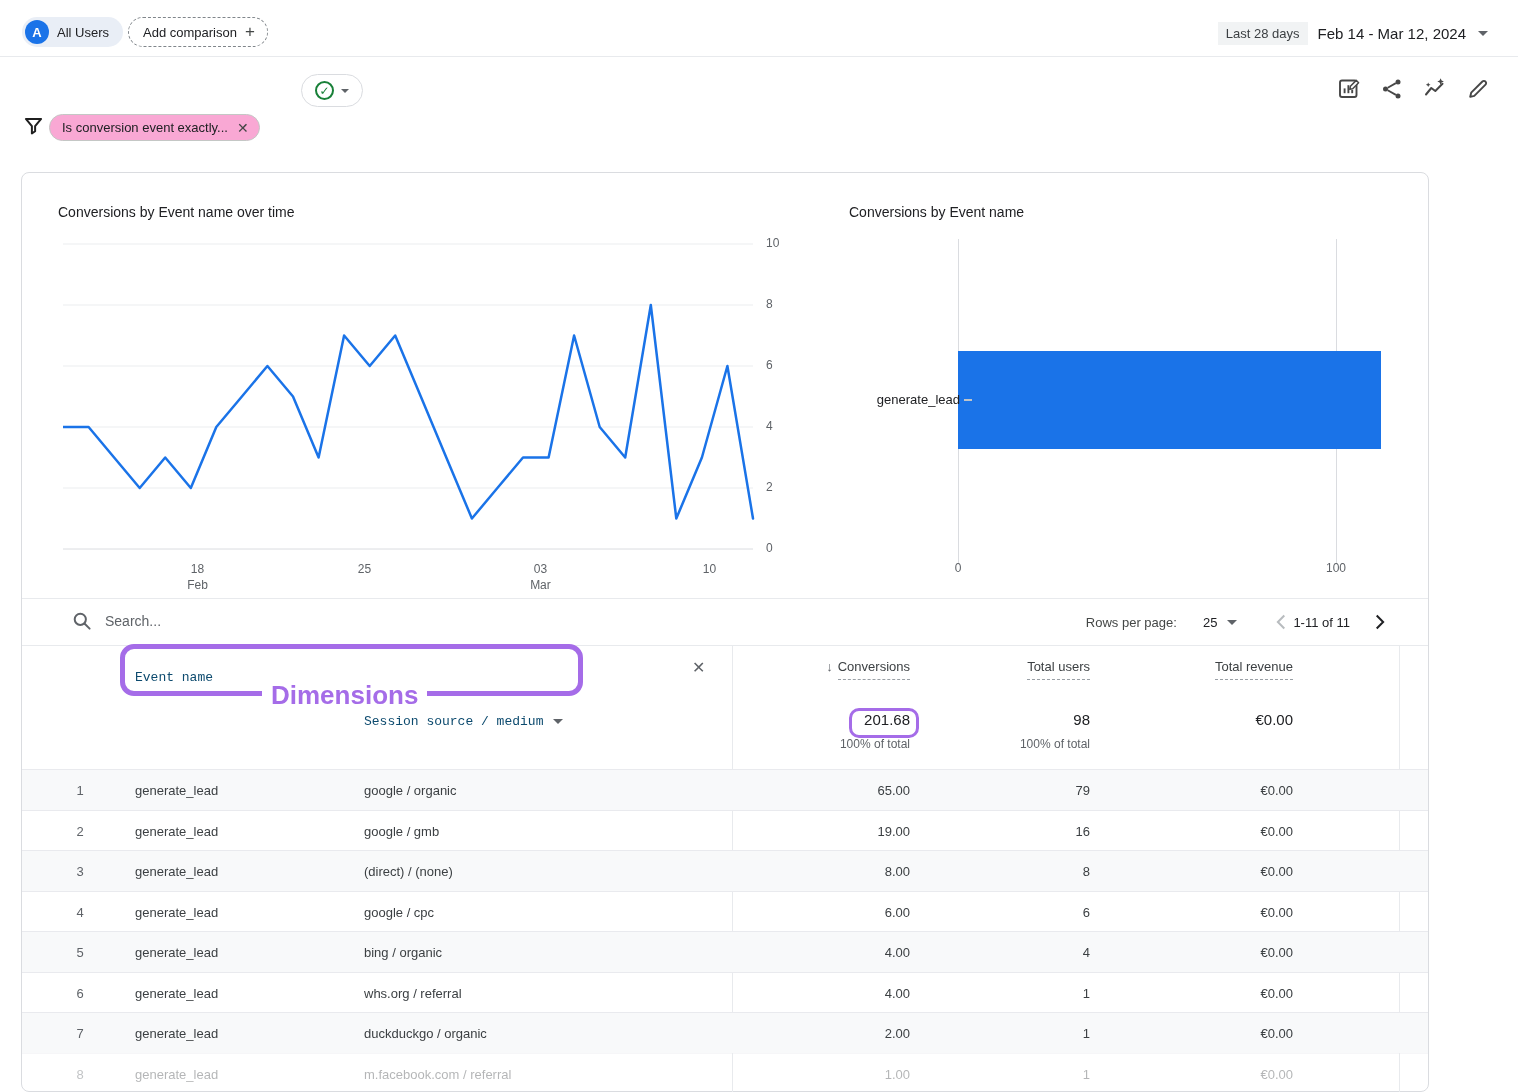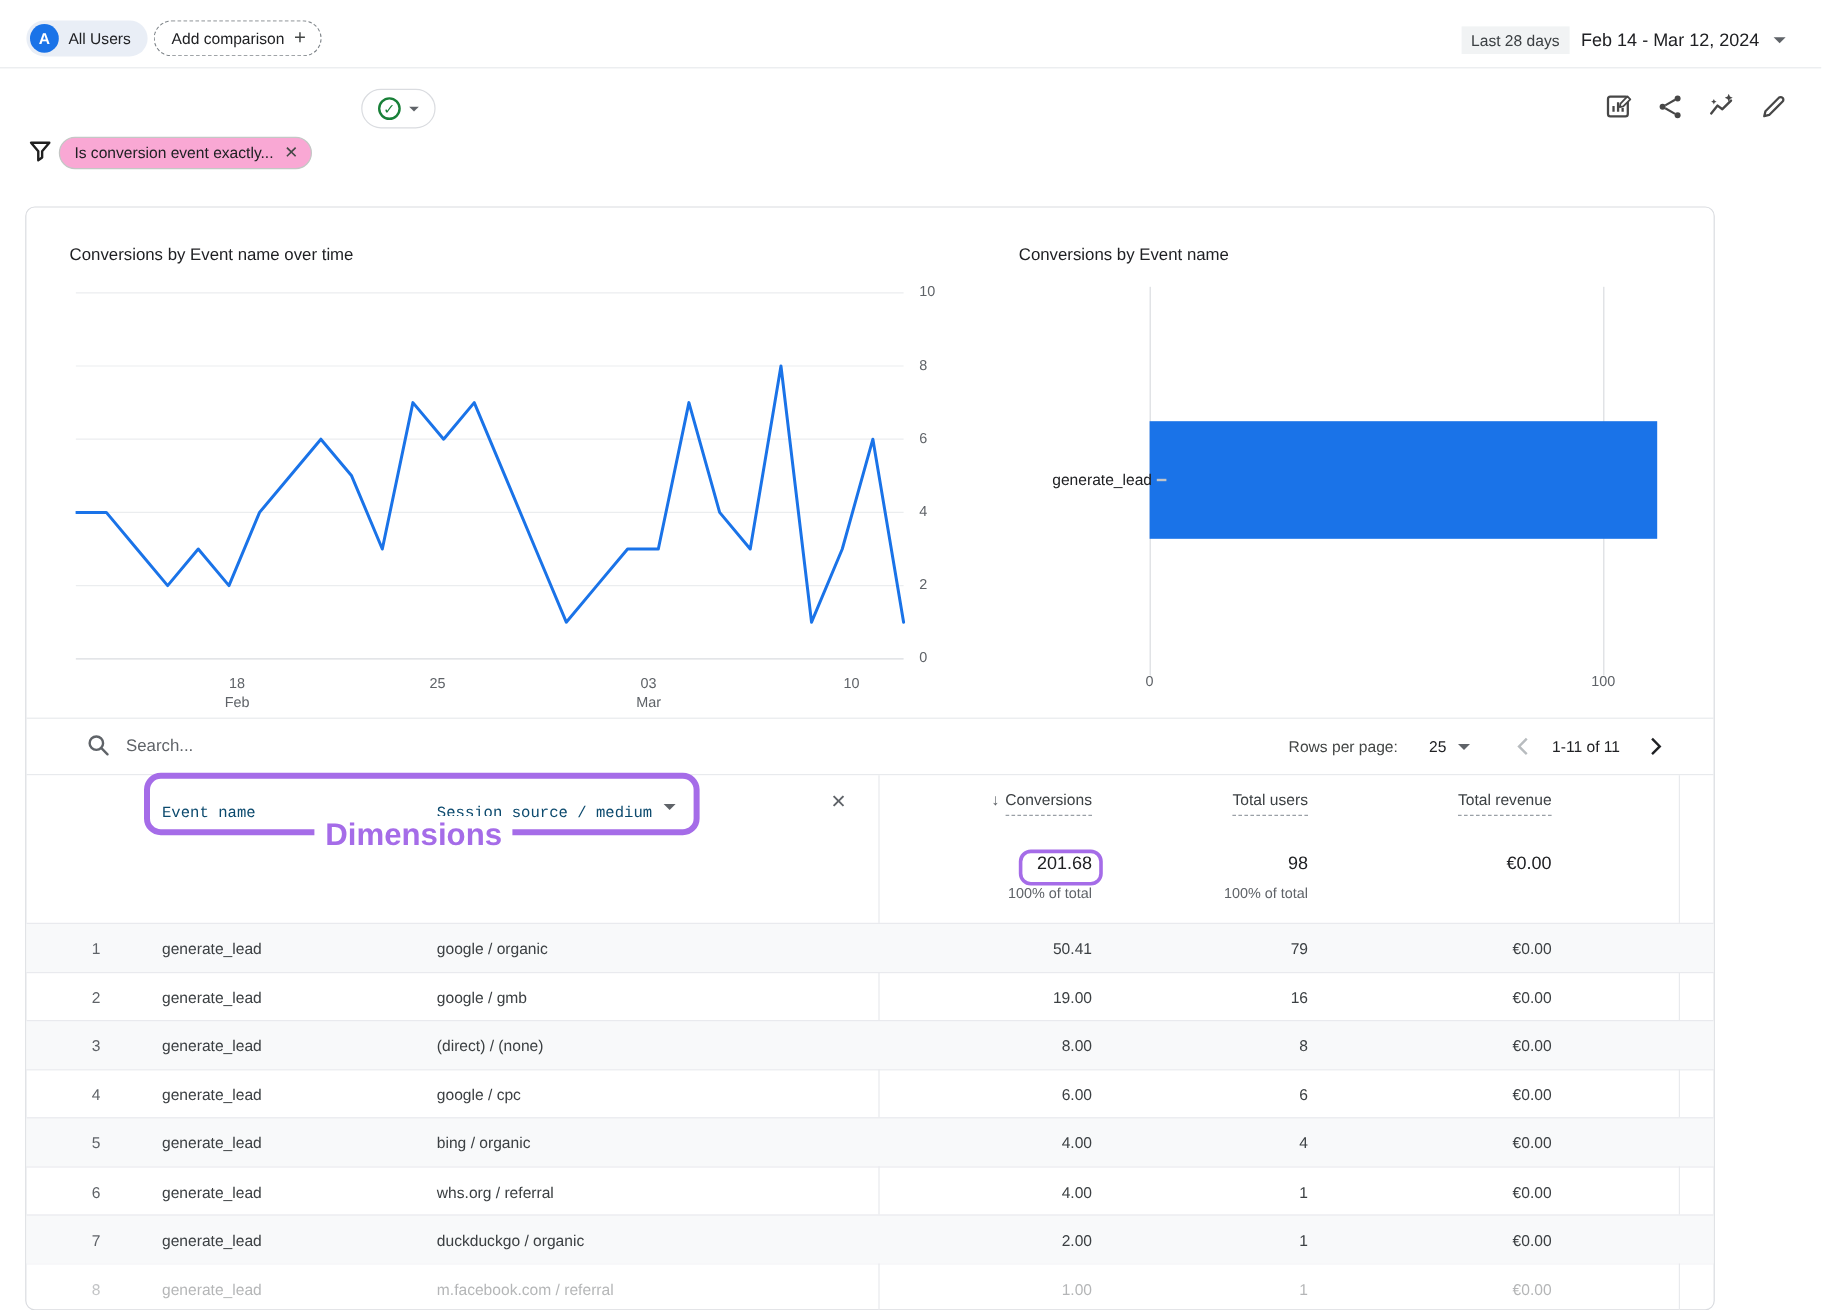--- a/index.html
+++ b/index.html
@@ -56,28 +56,28 @@
   
   .toolbar { position:absolute; left:0; top:425px; width:100%; height:48px; border-top:1px solid #e8eaed; border-bottom:1px solid #e8eaed; }
   .search-wrap { position:absolute; left:50px; top:12px; display:flex; align-items:center; gap:13px; }
   .search-input { border:none; outline:none; font-size:14px; color:#202124; width:300px; font-family:inherit; background:transparent; }
   .search-input::placeholder { color:#5f6368; }
   .pager { position:absolute; right:38px; top:0; height:100%; display:flex; align-items:center; font-size:13px; color:#444746; }
   .rpp-value { margin-left:26px; display:flex; align-items:center; gap:10px; cursor:pointer; color:#202124; }
   .pg-chev { width:22px; height:22px; cursor:pointer; }
   .pg-chev.left { margin-left:34px; color:#b8bcbf; }
   .pg-chev.right { margin-left:18px; color:#202124; }
-  .pg-range { margin-left:12px; color:#202124; }
+  .pg-range { margin-left:0; color:#202124; }
 
   
   .ttable { position:absolute; left:0; top:473px; width:100%; height:447px; }
   .vdiv { position:absolute; top:0; bottom:0; width:1px; background:#e8eaed; }
   .theader { position:absolute; left:0; top:0; width:100%; height:55px; }
   .dim-h { position:absolute; top:24px; font-size:13px; color:#0c4a6e;font-family:Liberation Mono, monospace; }
-  .dim-h.second { display:flex; align-items:flex-start; gap:10px; cursor:pointer; }
+  .dim-h.second { display:flex; align-items:center; gap:10px; cursor:pointer;margin-top:44px; }
   .close-dim { position:absolute; left:670px; top:12px; font-size:16px; color:#5f6368; cursor:pointer; }
   .mh-block { position:absolute; top:13px; width:200px; text-align:right; font-size:13px; color:#3c4043; white-space:nowrap; }
   .mh-text { display:inline-block; border-bottom:1px dashed #9aa0a6; padding-bottom:5px; cursor:pointer; }
   .sort-arrow { color:#5f6368; margin-right:5px; font-size:13px; }
   .totals { position:absolute; left:0; top:55px; width:100%; height:68px; }
   .tot-block { position:absolute; top:10px; width:200px; text-align:right; }
   .tot-val { font-size:15px; color:#202124; }
   .tot-pct { margin-top:9px; font-size:12px; color:#5f6368; }
   .rows { position:absolute; left:0; top:123px; width:100%; }
   .trow { position:relative; height:40.5px; border-top:1px solid #e9eaee; }
@@ -253,21 +253,21 @@
         <div class="tot-block" style="left:1071px;">
           <div class="tot-val">€0.00</div>
         </div>
       </div>
 
       <div class="rows" id="table-rows">
           <div class="trow odd">
             <div class="cell c-num">1</div>
             <div class="cell c-event">generate_lead</div>
             <div class="cell c-src">google / organic</div>
-            <div class="cell c-right" style="left: 688px;">50.41</div>
+            <div class="cell c-right" style="left: 688px;">65.00</div>
             <div class="cell c-right" style="left: 868px;">79</div>
             <div class="cell c-right" style="left: 1071px;">€0.00</div>
           </div>
           <div class="trow">
             <div class="cell c-num">2</div>
             <div class="cell c-event">generate_lead</div>
             <div class="cell c-src">google / gmb</div>
             <div class="cell c-right" style="left: 688px;">19.00</div>
             <div class="cell c-right" style="left: 868px;">16</div>
             <div class="cell c-right" style="left: 1071px;">€0.00</div>

